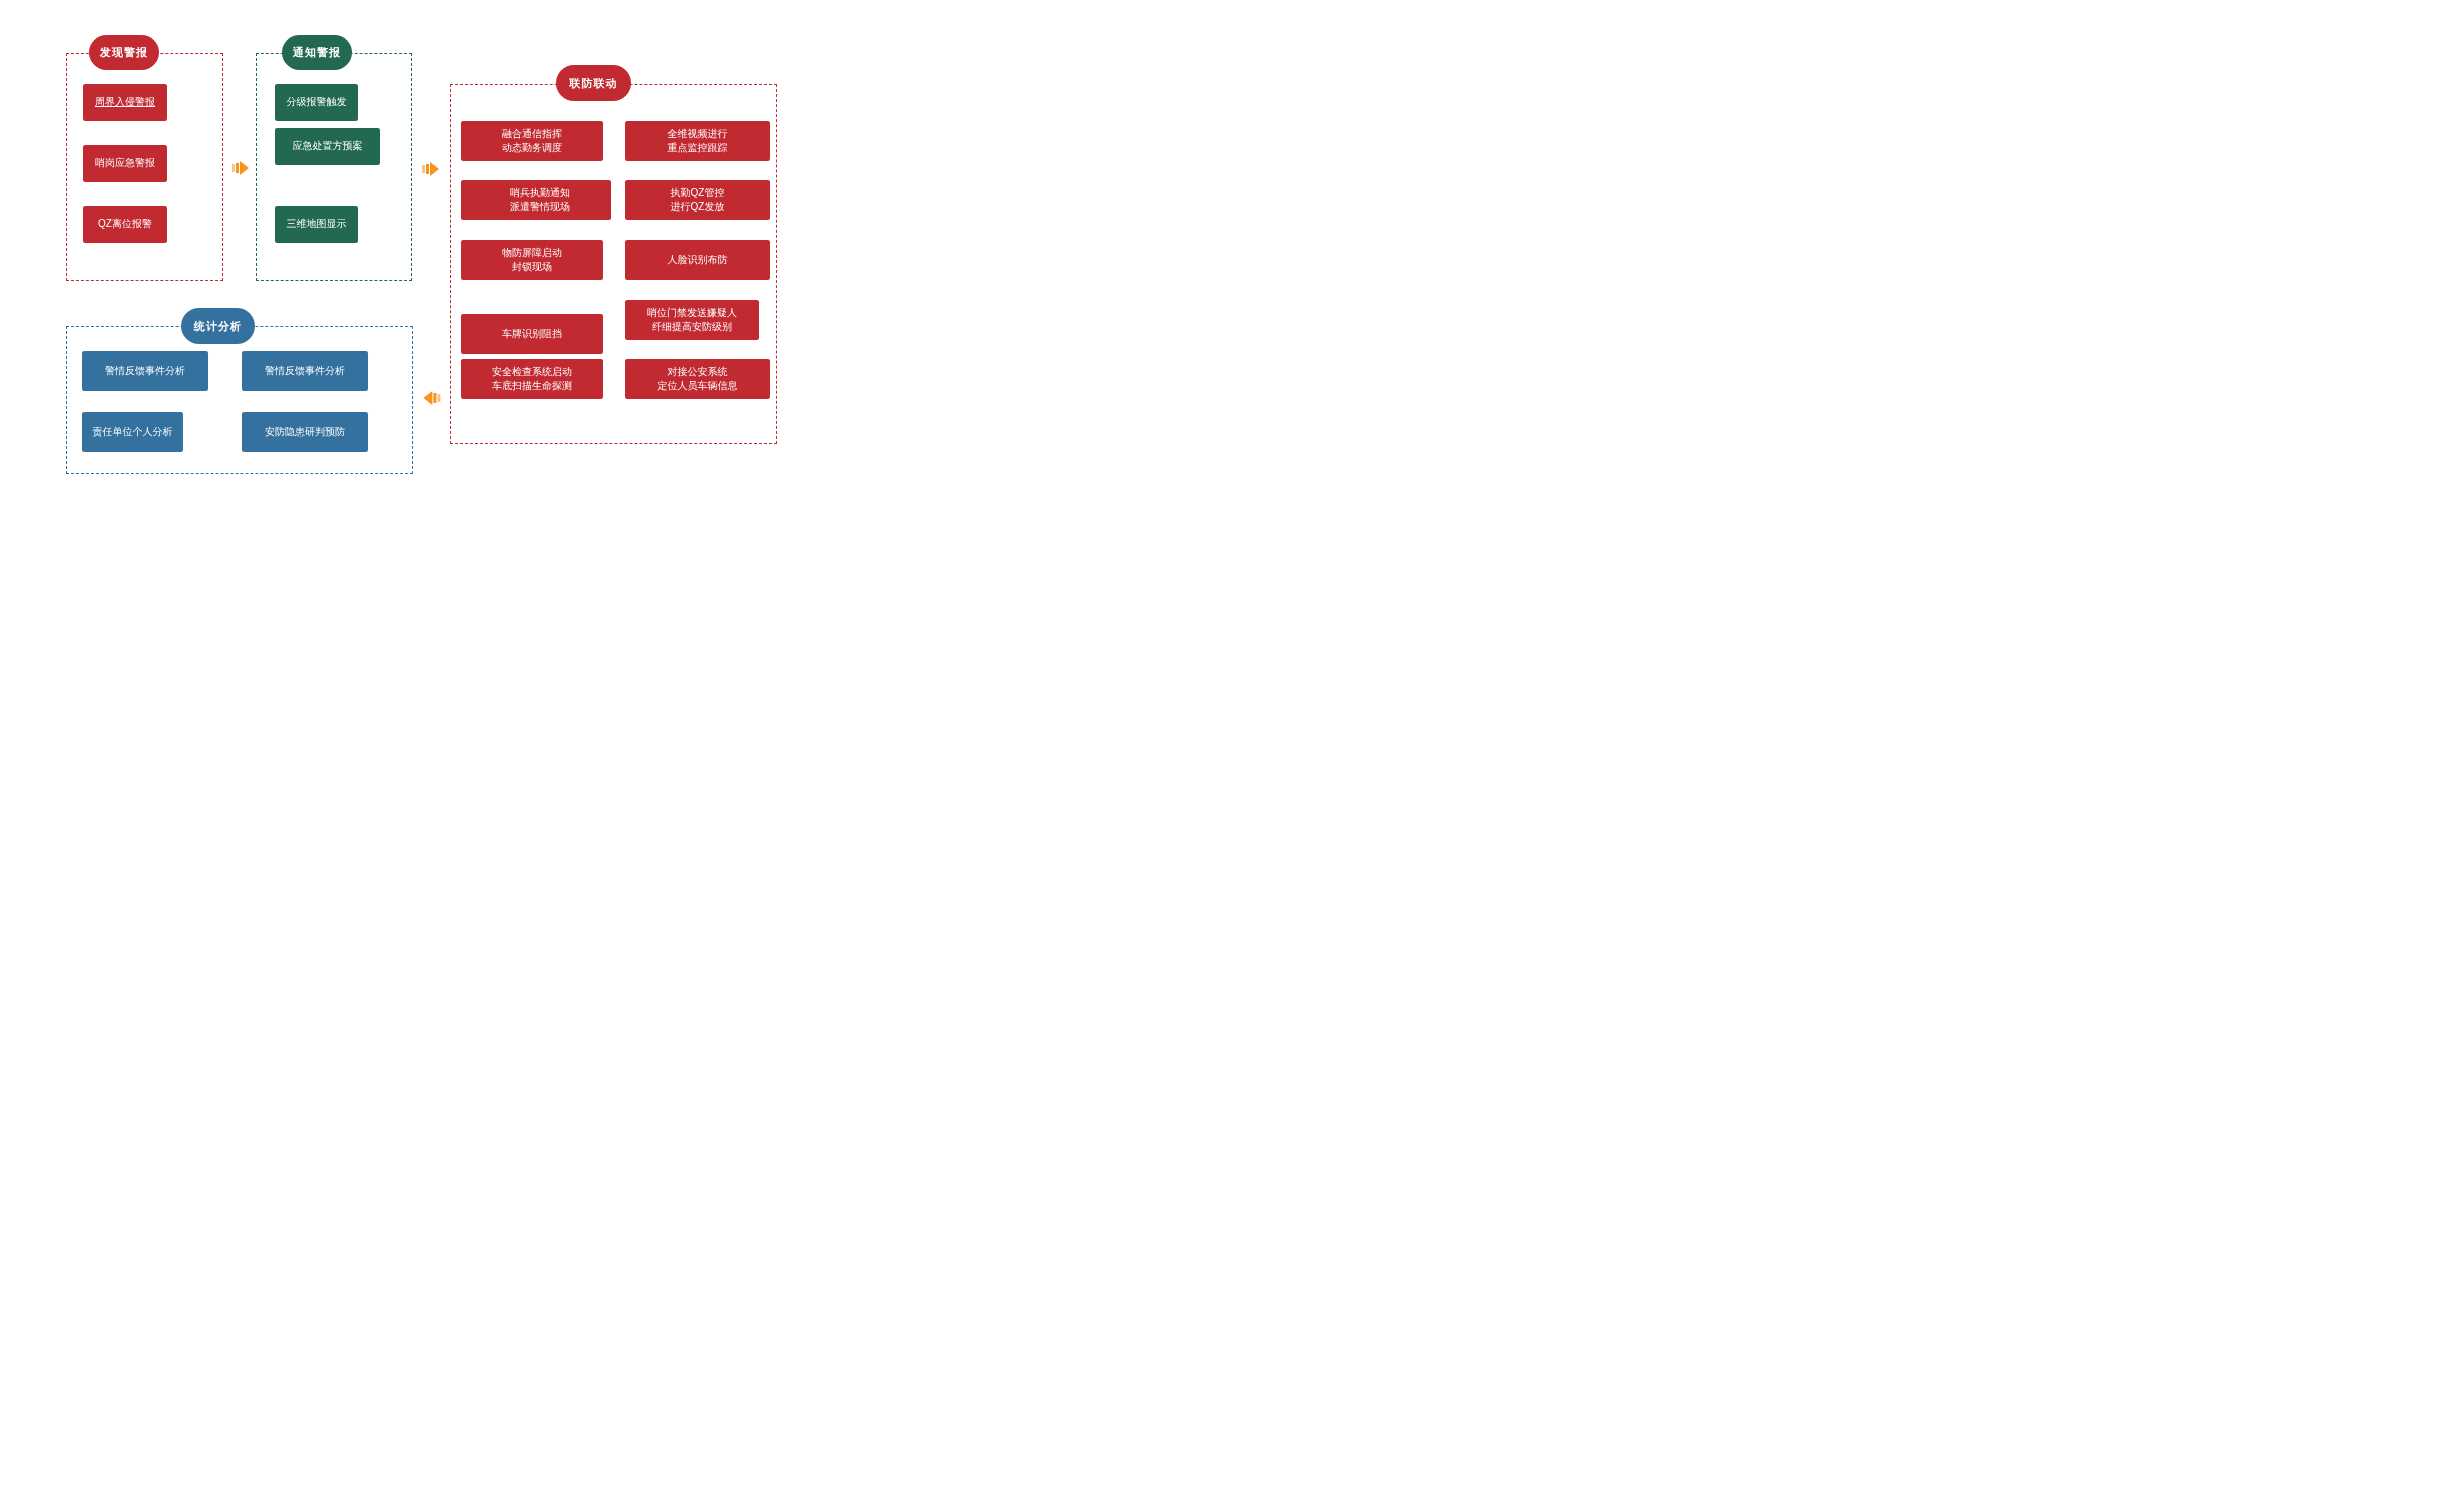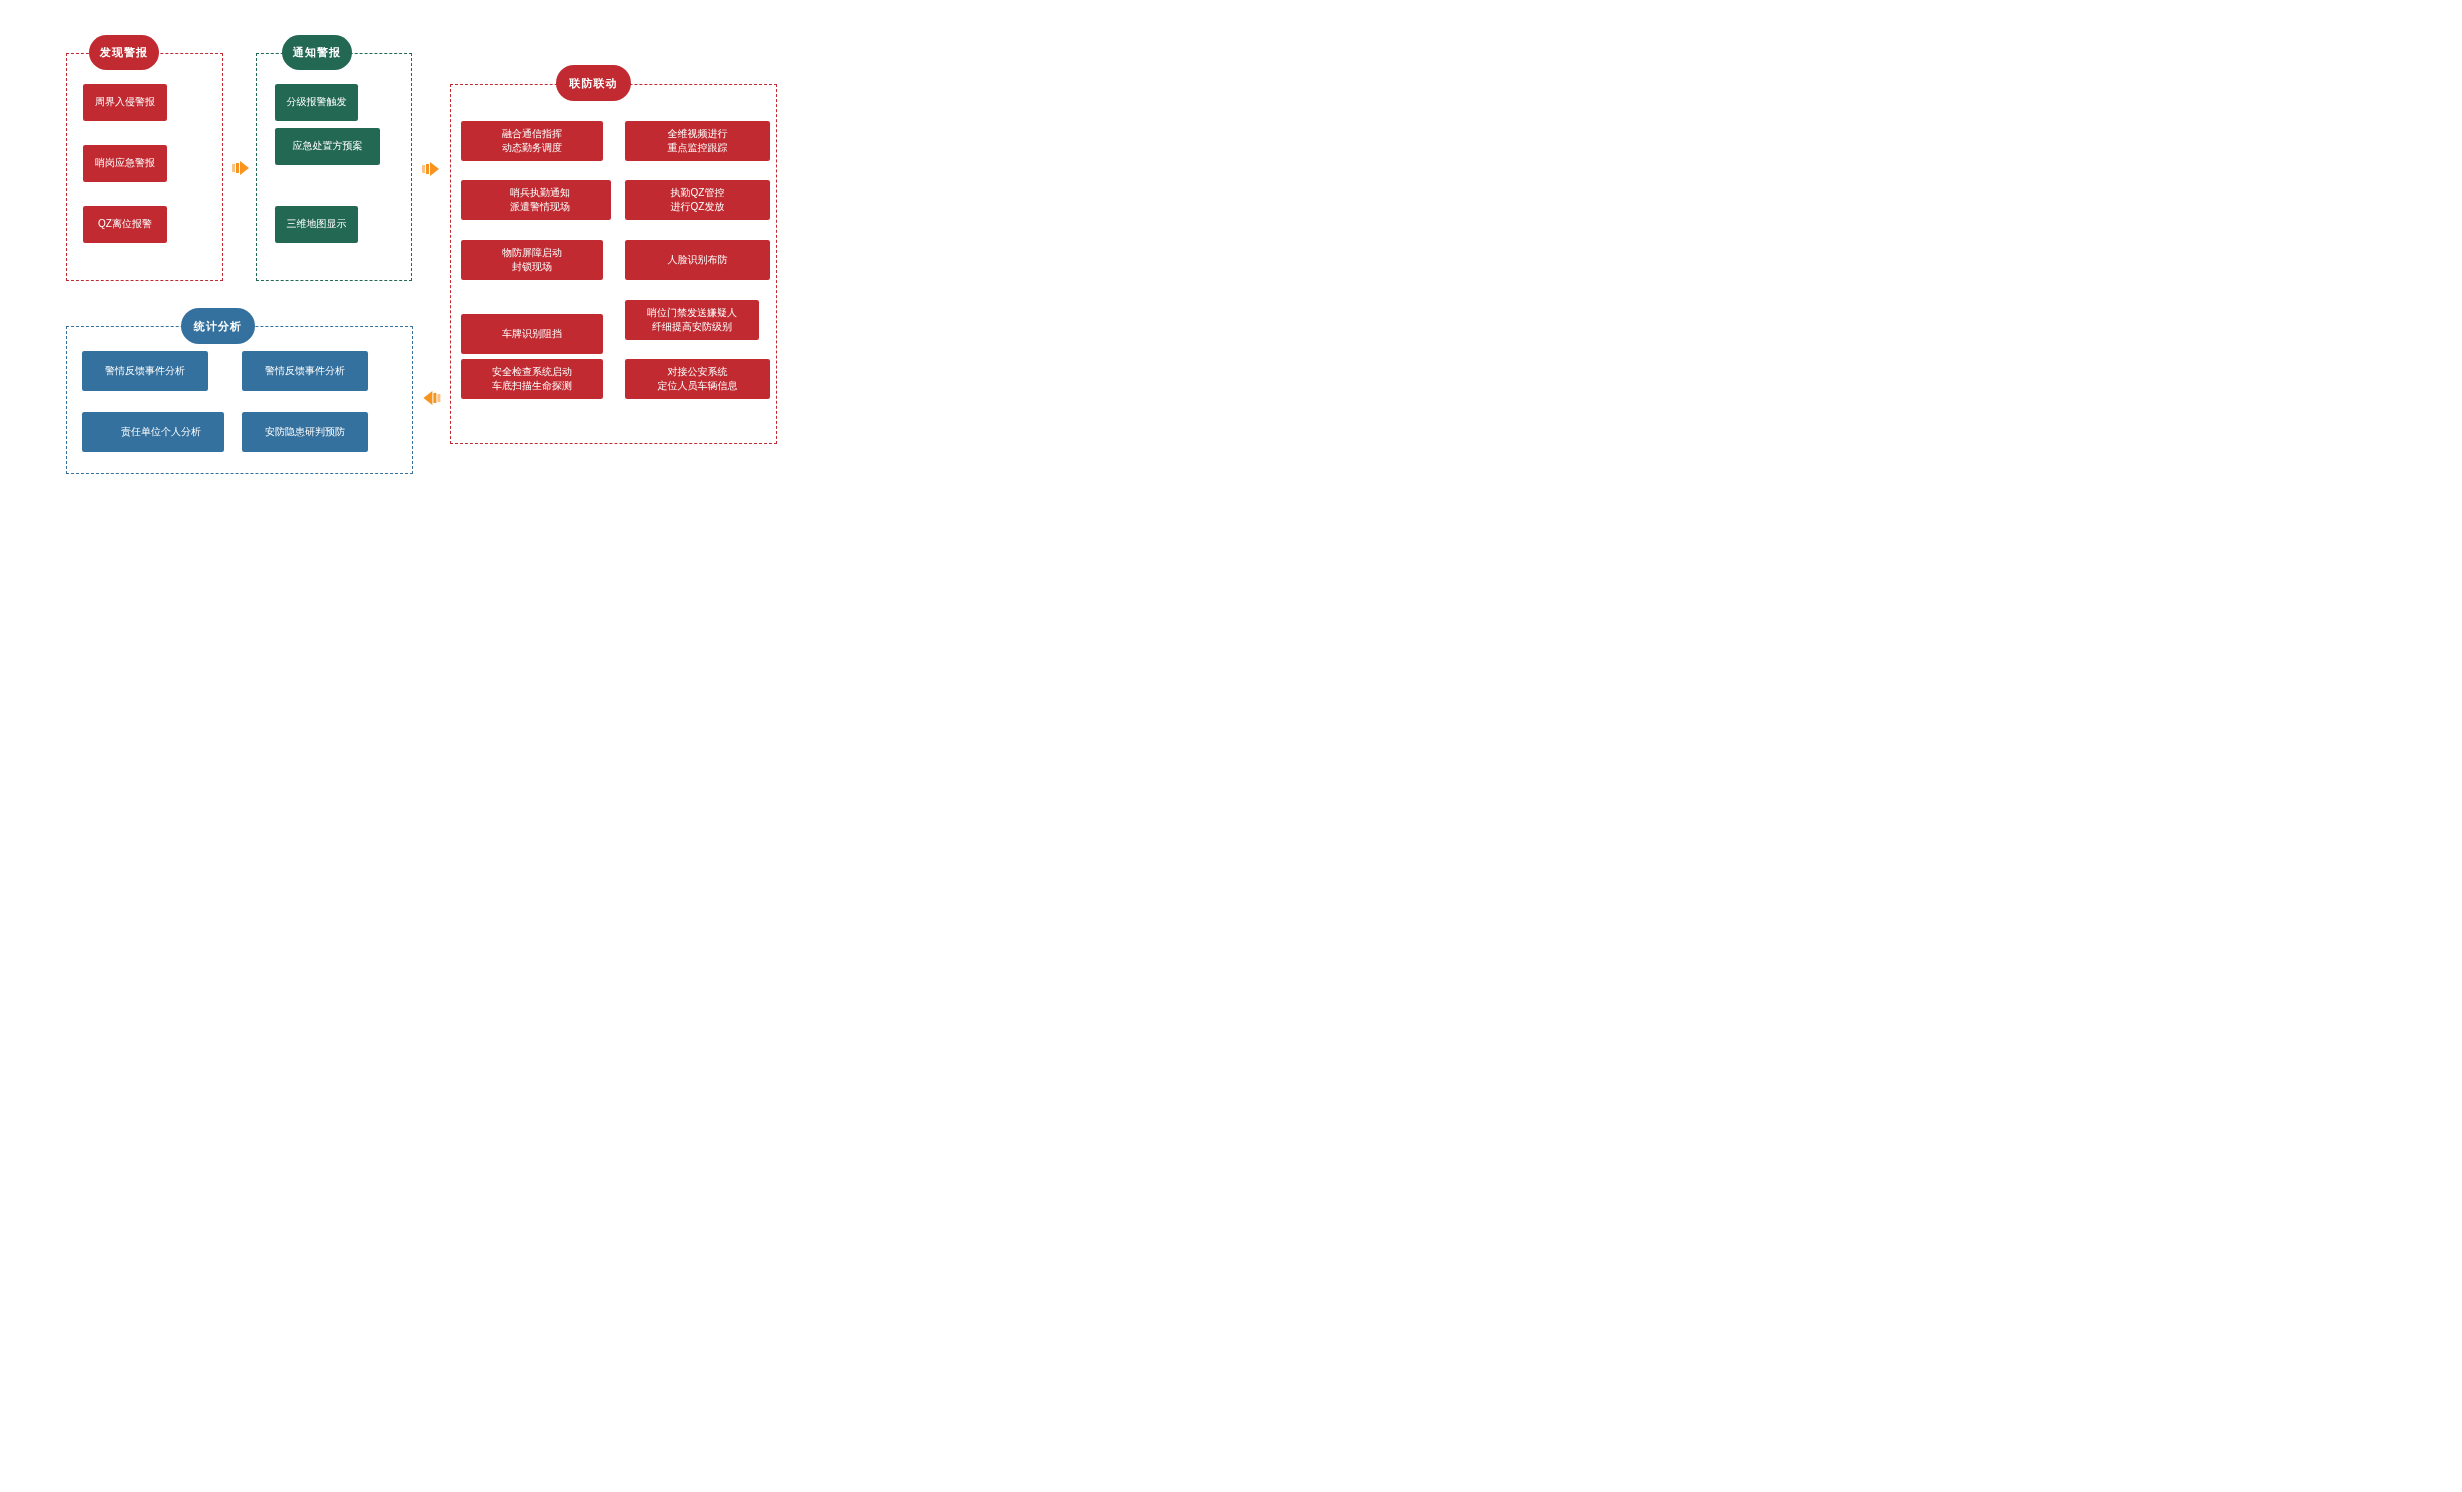--- a/index.html
+++ b/index.html
@@ -42,21 +42,21 @@
   }
   .arrow.left{transform:scaleX(-1);}
 </style>
 </head>
 <body>
 
 <div class="canvas">
 
   <div class="section red" style="left:66px;top:53px;width:157px;height:228px;"></div>
   <div class="pill red" style="left:89px;top:35px;width:70px;height:35px;">发现警报</div>
-  <div class="node red" style="left:83px;top:84px;width:84px;height:37px;">周界入侵警报</div>
+  <div class="node red" style="left:83px;top:84px;width:84px;height:37px;text-decoration:underline;">周界入侵警报</div>
   <div class="node red" style="left:83px;top:145px;width:84px;height:37px;">哨岗应急警报</div>
   <div class="node red" style="left:83px;top:206px;width:84px;height:37px;">QZ离位报警</div>
 
   <div class="arrow" style="left:232px;top:161px;">
     <span class="bar1"></span>
     <span class="bar2"></span>
     <span class="head"></span>
   </div>
 
   <div class="section green" style="left:256px;top:53px;width:156px;height:228px;"></div>
@@ -97,17 +97,17 @@
   <div class="arrow left" style="left:423px;top:391px;">
     <span class="bar1"></span>
     <span class="bar2"></span>
     <span class="head"></span>
   </div>
 
   <div class="section blue" style="left:66px;top:326px;width:347px;height:148px;"></div>
   <div class="pill blue" style="left:181px;top:308px;width:74px;height:36px;">统计分析</div>
   <div class="node blue" style="left:82px;top:351px;width:126px;height:40px;">警情反馈事件分析</div>
   <div class="node blue" style="left:242px;top:351px;width:126px;height:40px;">警情反馈事件分析</div>
-  <div class="node blue" style="left:82px;top:412px;width:126px;height:40px;padding-left:16px;">责任单位个人分析</div>
+  <div class="node blue" style="left:82px;top:412px;width:101px;height:40px;">责任单位个人分析</div>
   <div class="node blue" style="left:242px;top:412px;width:126px;height:40px;">安防隐患研判预防</div>
 
 </div>
 
 
 </body></html>

